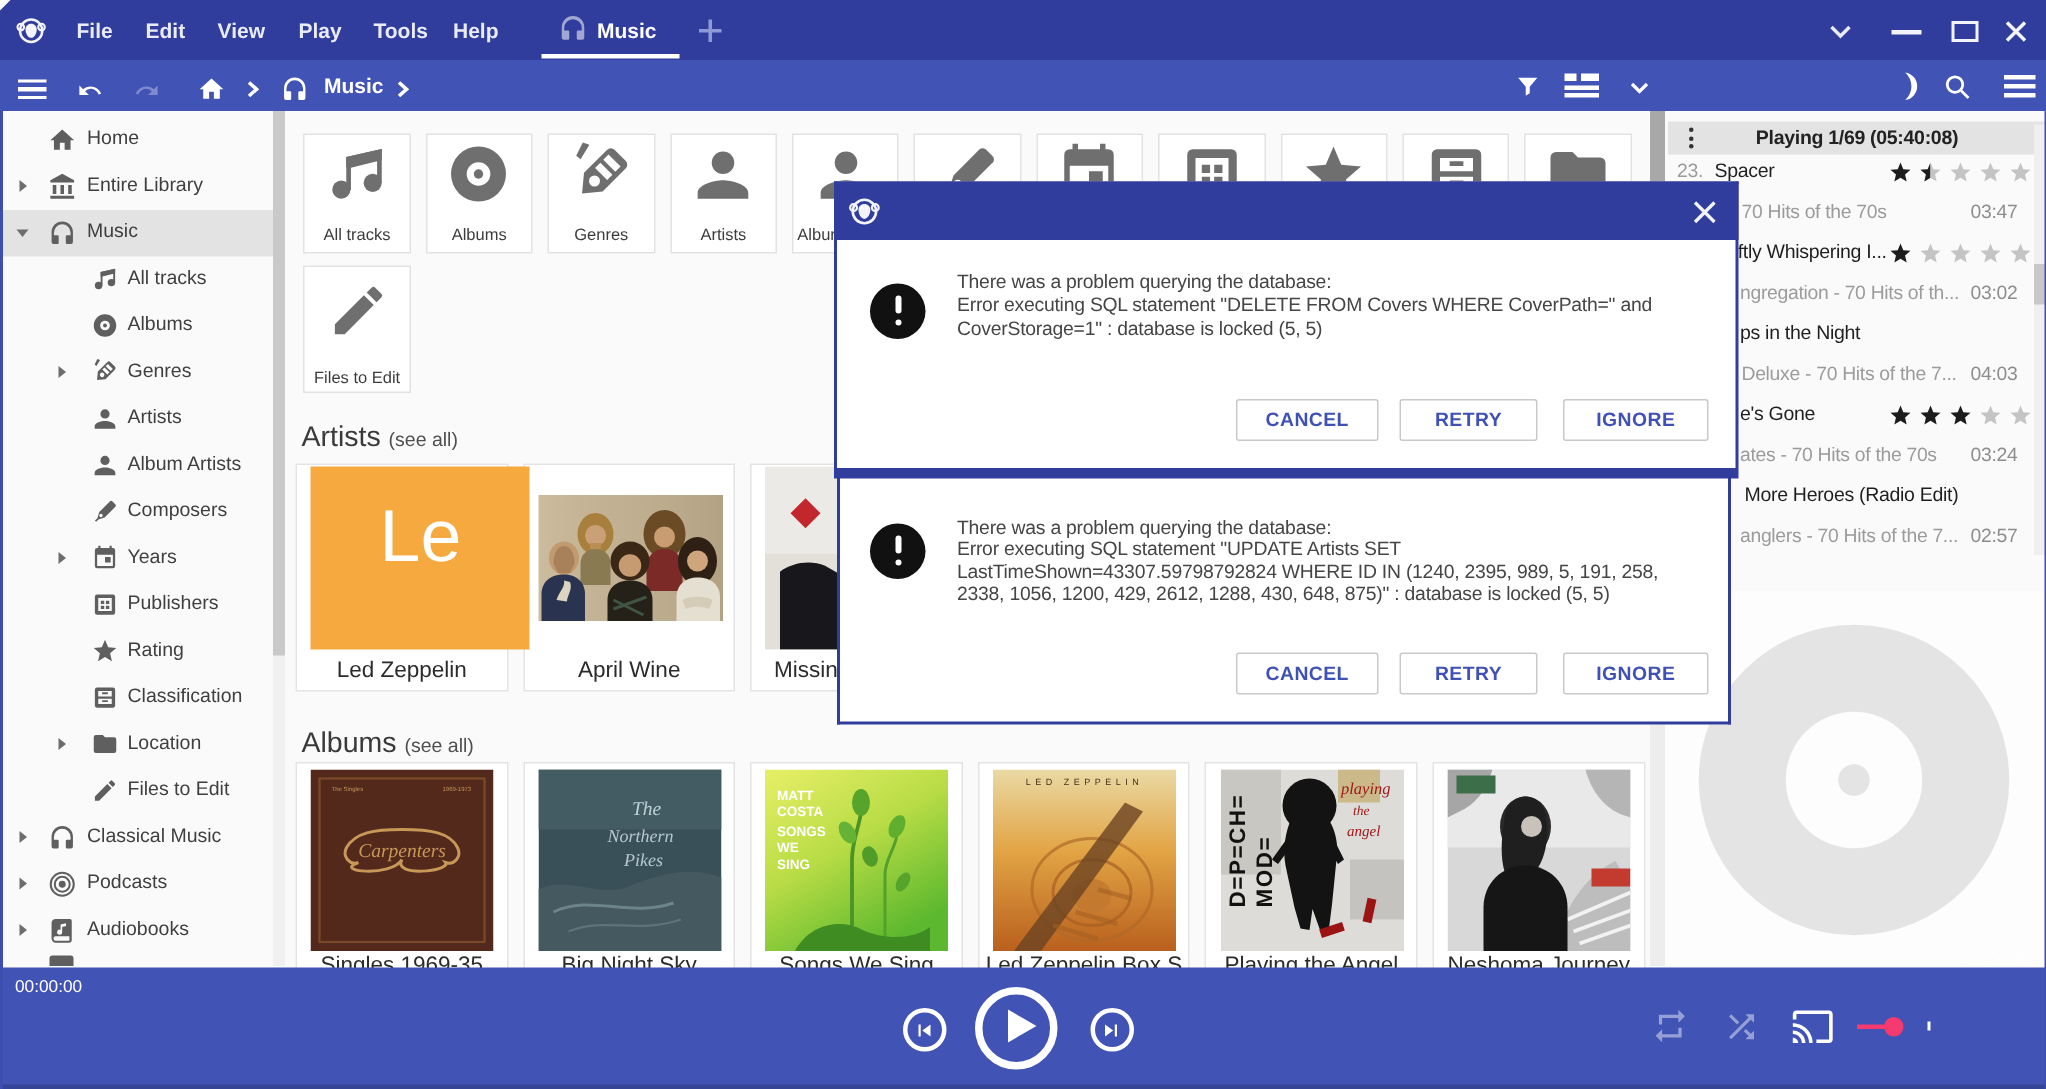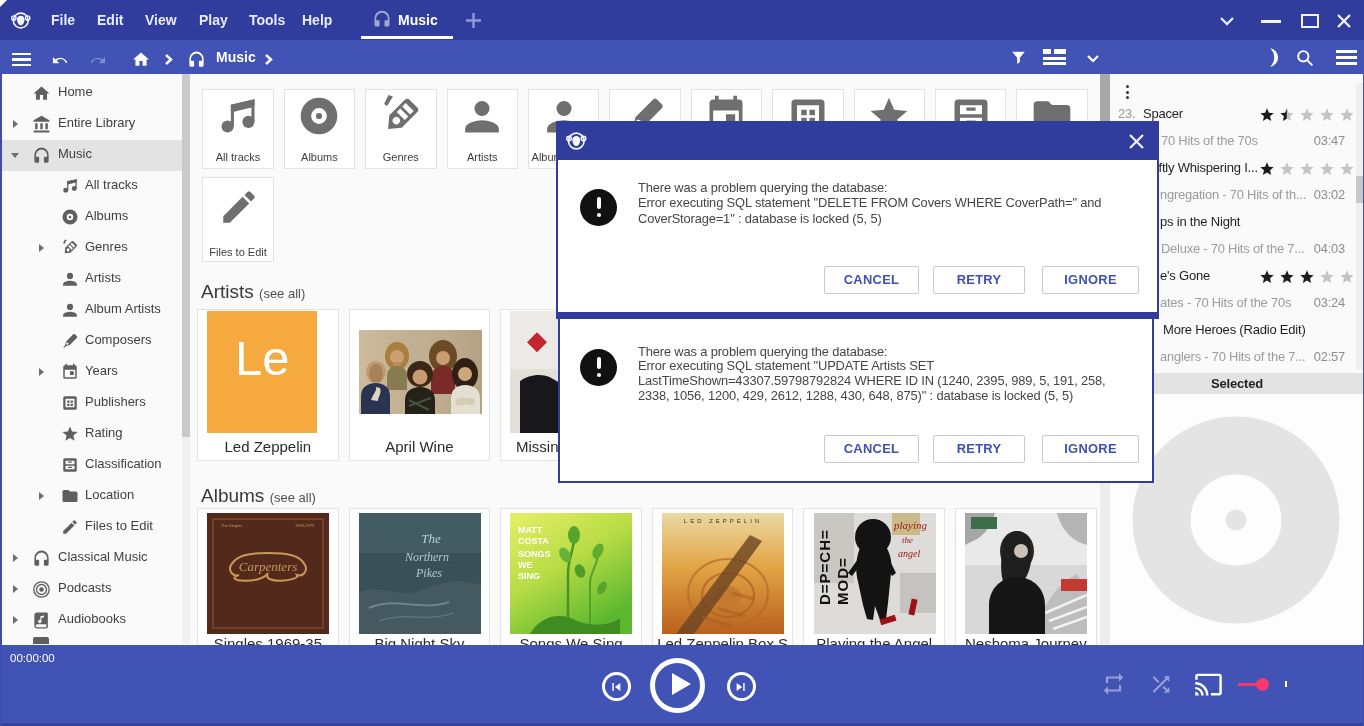--- a/index.html
+++ b/index.html
@@ -345,21 +345,21 @@
       <use href="#i-pencil"></use>
     </svg>
 <div class="tlabel abs" style="left:202.3px;top:246px;width:71.5px;text-align:center">Files to Edit</div>
 <div class="hd abs" style="left:201px;top:281px">Artists <small>(see all)</small></div>
 <div class="card" style="left:197.0px;top:308.9px;width:141.7px;height:152.6px"></div>
 <div class="card" style="left:348.6px;top:308.9px;width:141.7px;height:152.6px"></div>
 <div class="card" style="left:500.2px;top:308.9px;width:141.7px;height:152.6px"></div>
 <div class="clabel" style="left:197.0px;top:437.5px;width:141.7px">Led Zeppelin</div>
 <div class="clabel" style="left:348.6px;top:437.5px;width:141.7px">April Wine</div>
 <div class="clabel" style="left:500.2px;top:437.5px;width:141.7px">Missing Persons</div>
-<div class="abs" style="left:207.3px;top:311.2px;width:110px;height:122.3px;background:#f5a93e;color:#fff;font-size:49px;text-align:center;line-height:94px">Le</div>
+<div class="abs" style="left:207.3px;top:311.2px;width:146px;height:122.3px;background:#f5a93e;color:#fff;font-size:49px;text-align:center;line-height:94px">Le</div>
 <svg class="abs" style="left:359px;top:330px" width="123" height="84" viewBox="0 0 123 84">
 <rect width="123" height="84" fill="#c3b093"></rect>
 <rect width="123" height="84" fill="url(#wallg)"></rect>
 <defs>
         <linearGradient id="wallg" x1="0" y1="0" x2="1" y2="0">
 <stop offset="0" stop-color="#cdbb9e"></stop>
           <stop offset=".5" stop-color="#bfae90" stop-opacity=".6"></stop>
           <stop offset="1" stop-color="#b3a184"></stop>
         </linearGradient>
       </defs>
@@ -486,20 +486,21 @@
 <path d="M80 100l42-18M84 108l38-14M88 116l34-12" stroke="#f2f2f2" stroke-width="2.5"></path>
 <ellipse cx="52" cy="38" rx="17" ry="20" fill="#2a2a2a"></ellipse>
 <path d="M38 34c0-10 7-16 14-16s14 6 14 16c2 14-2 26-6 32l-22 2c-3-10-2-24 0-34z" fill="#1f1f1f"></path>
 <circle cx="56" cy="38" r="7" fill="#c9c2ba"></circle>
 <path d="M24 121V92c0-16 12-28 28-28s28 12 28 28v29z" fill="#161616"></path>
 <rect x="96" y="66" width="26" height="12" fill="#c23b2e"></rect>
     </svg>
 <div class="abs" style="left:1100px;top:74px;width:10px;height:570px;background:#ededed"></div>
 <div class="abs" style="left:1100px;top:74px;width:10px;height:384px;background:#a8a8a8"></div>
 <div class="abs" style="left:1110px;top:74px;width:254px;height:570px;background:#fafafa">
+<div class="abs" style="left:2px;top:7px;width:252px;height:22px;background:#e3e3e3;text-align:center;font-size:13px;letter-spacing:-.2px;font-weight:bold;color:#222;line-height:22px">Playing 1/69 (05:40:08)</div>
 <div class="abs" style="left:16px;top:11px;width:3px;height:3px;border-radius:50%;background:#333"></div>
 <div class="abs" style="left:16px;top:16.5px;width:3px;height:3px;border-radius:50%;background:#333"></div>
 <div class="abs" style="left:16px;top:22px;width:3px;height:3px;border-radius:50%;background:#333"></div>
 <div class="rp-g" style="left:8px;top:32.0px">23.</div>
 <div class="rp-t" style="left:33px;top:32.0px">Spacer</div>
 <svg class="ic abs" style="left:148.7px;top:32.5px;color:#1c1c1c" width="16" height="16" fill="currentColor">
         <use href="#i-star"></use>
       </svg>
 <svg class="ic abs" style="left:168.76999999999998px;top:32.5px;color:#c4c4c4" width="16" height="16" fill="currentColor">
         <use href="#i-star"></use>
@@ -553,21 +554,20 @@
         <use href="#i-star"></use>
       </svg>
 <svg class="ic abs" style="left:228.98px;top:194.5px;color:#c4c4c4" width="16" height="16" fill="currentColor">
         <use href="#i-star"></use>
       </svg>
 <div class="rp-g" style="left:50px;top:221.0px">ates - 70 Hits of the 70s</div>
 <div class="rp-time" style="top:221.0px">03:24</div>
 <div class="rp-t" style="left:53px;top:248.0px">More Heroes (Radio Edit)</div>
 <div class="rp-g" style="left:50px;top:275.0px">anglers - 70 Hits of the 7...</div>
 <div class="rp-time" style="top:275.0px">02:57</div>
-<div class="abs" style="left:0;top:298.5px;width:254px;height:21px;background:#e3e3e3;text-align:center;font-size:13px;letter-spacing:-.2px;font-weight:bold;color:#222;line-height:21px">Selected</div>
 <div class="abs" style="left:0;top:319.5px;width:254px;height:250.5px;background:#fdfdfd"></div>
 <svg class="abs" style="left:22px;top:342px" width="208" height="208" viewBox="0 0 208 208">
 <circle cx="104" cy="104" r="103.5" fill="#e4e4e4"></circle>
 <circle cx="104" cy="104" r="45.5" fill="#fdfdfd"></circle>
 <circle cx="104" cy="104" r="10.5" fill="#e4e4e4"></circle>
       </svg>
 <div class="abs" style="left:246px;top:9px;width:8px;height:287px;background:#efefef"></div>
 <div class="abs" style="left:246px;top:102px;width:8px;height:27px;background:#c8c8c8"></div>
 </div>
 <div class="abs" style="left:0;top:644.5px;width:1364px;height:81.5px;background:#4153b4"></div>

